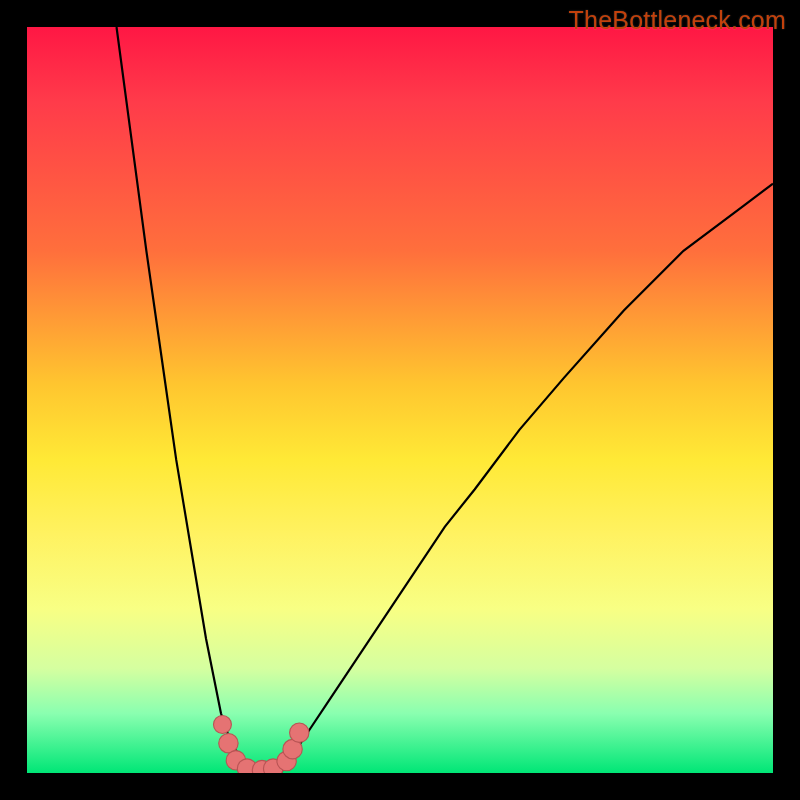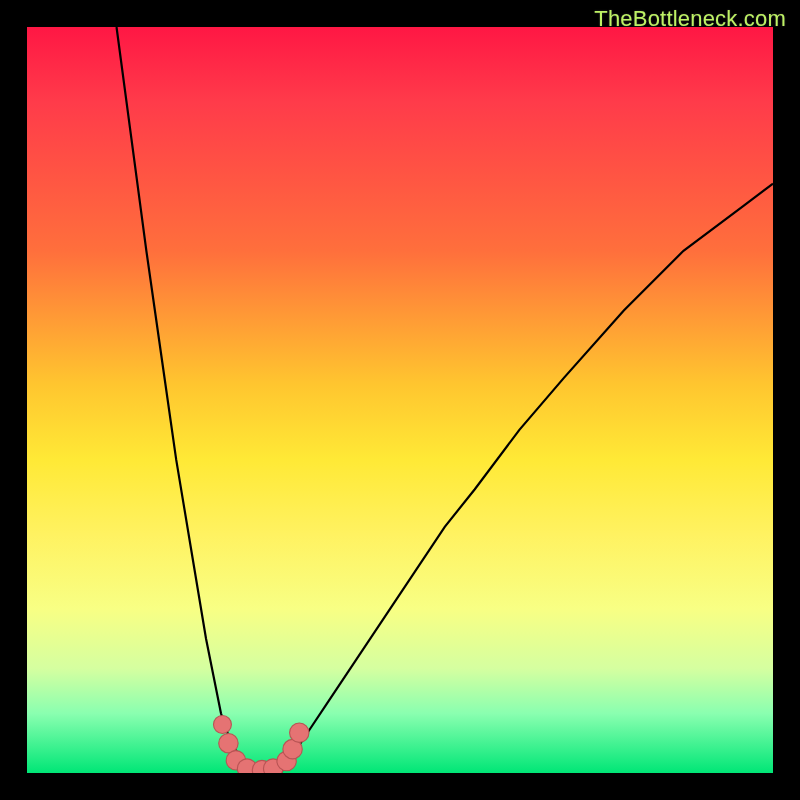--- a/index.html
+++ b/index.html
@@ -26,23 +26,23 @@
       #f8ff84 78%,
       #d5ffa0 86%,
       #8affb0 92%,
       #00e676 100%);
   }
   .attribution {
     position: absolute;
     top: 6px;
     right: 14px;
     font-family: Arial, Helvetica, sans-serif;
-    font-size: 22px;
+    font-size: 25px;
     font-weight: 500;
-    color: #bef264;
+    color: #c2410c;
     text-shadow: 0 0 2px rgba(255,255,255,0.2);
     letter-spacing: 0.2px;
   }
   svg.curve {
     position: absolute;
     left: 0; top: 0;
     width: 746px; height: 746px;
     pointer-events: none;
   }
 </style>

